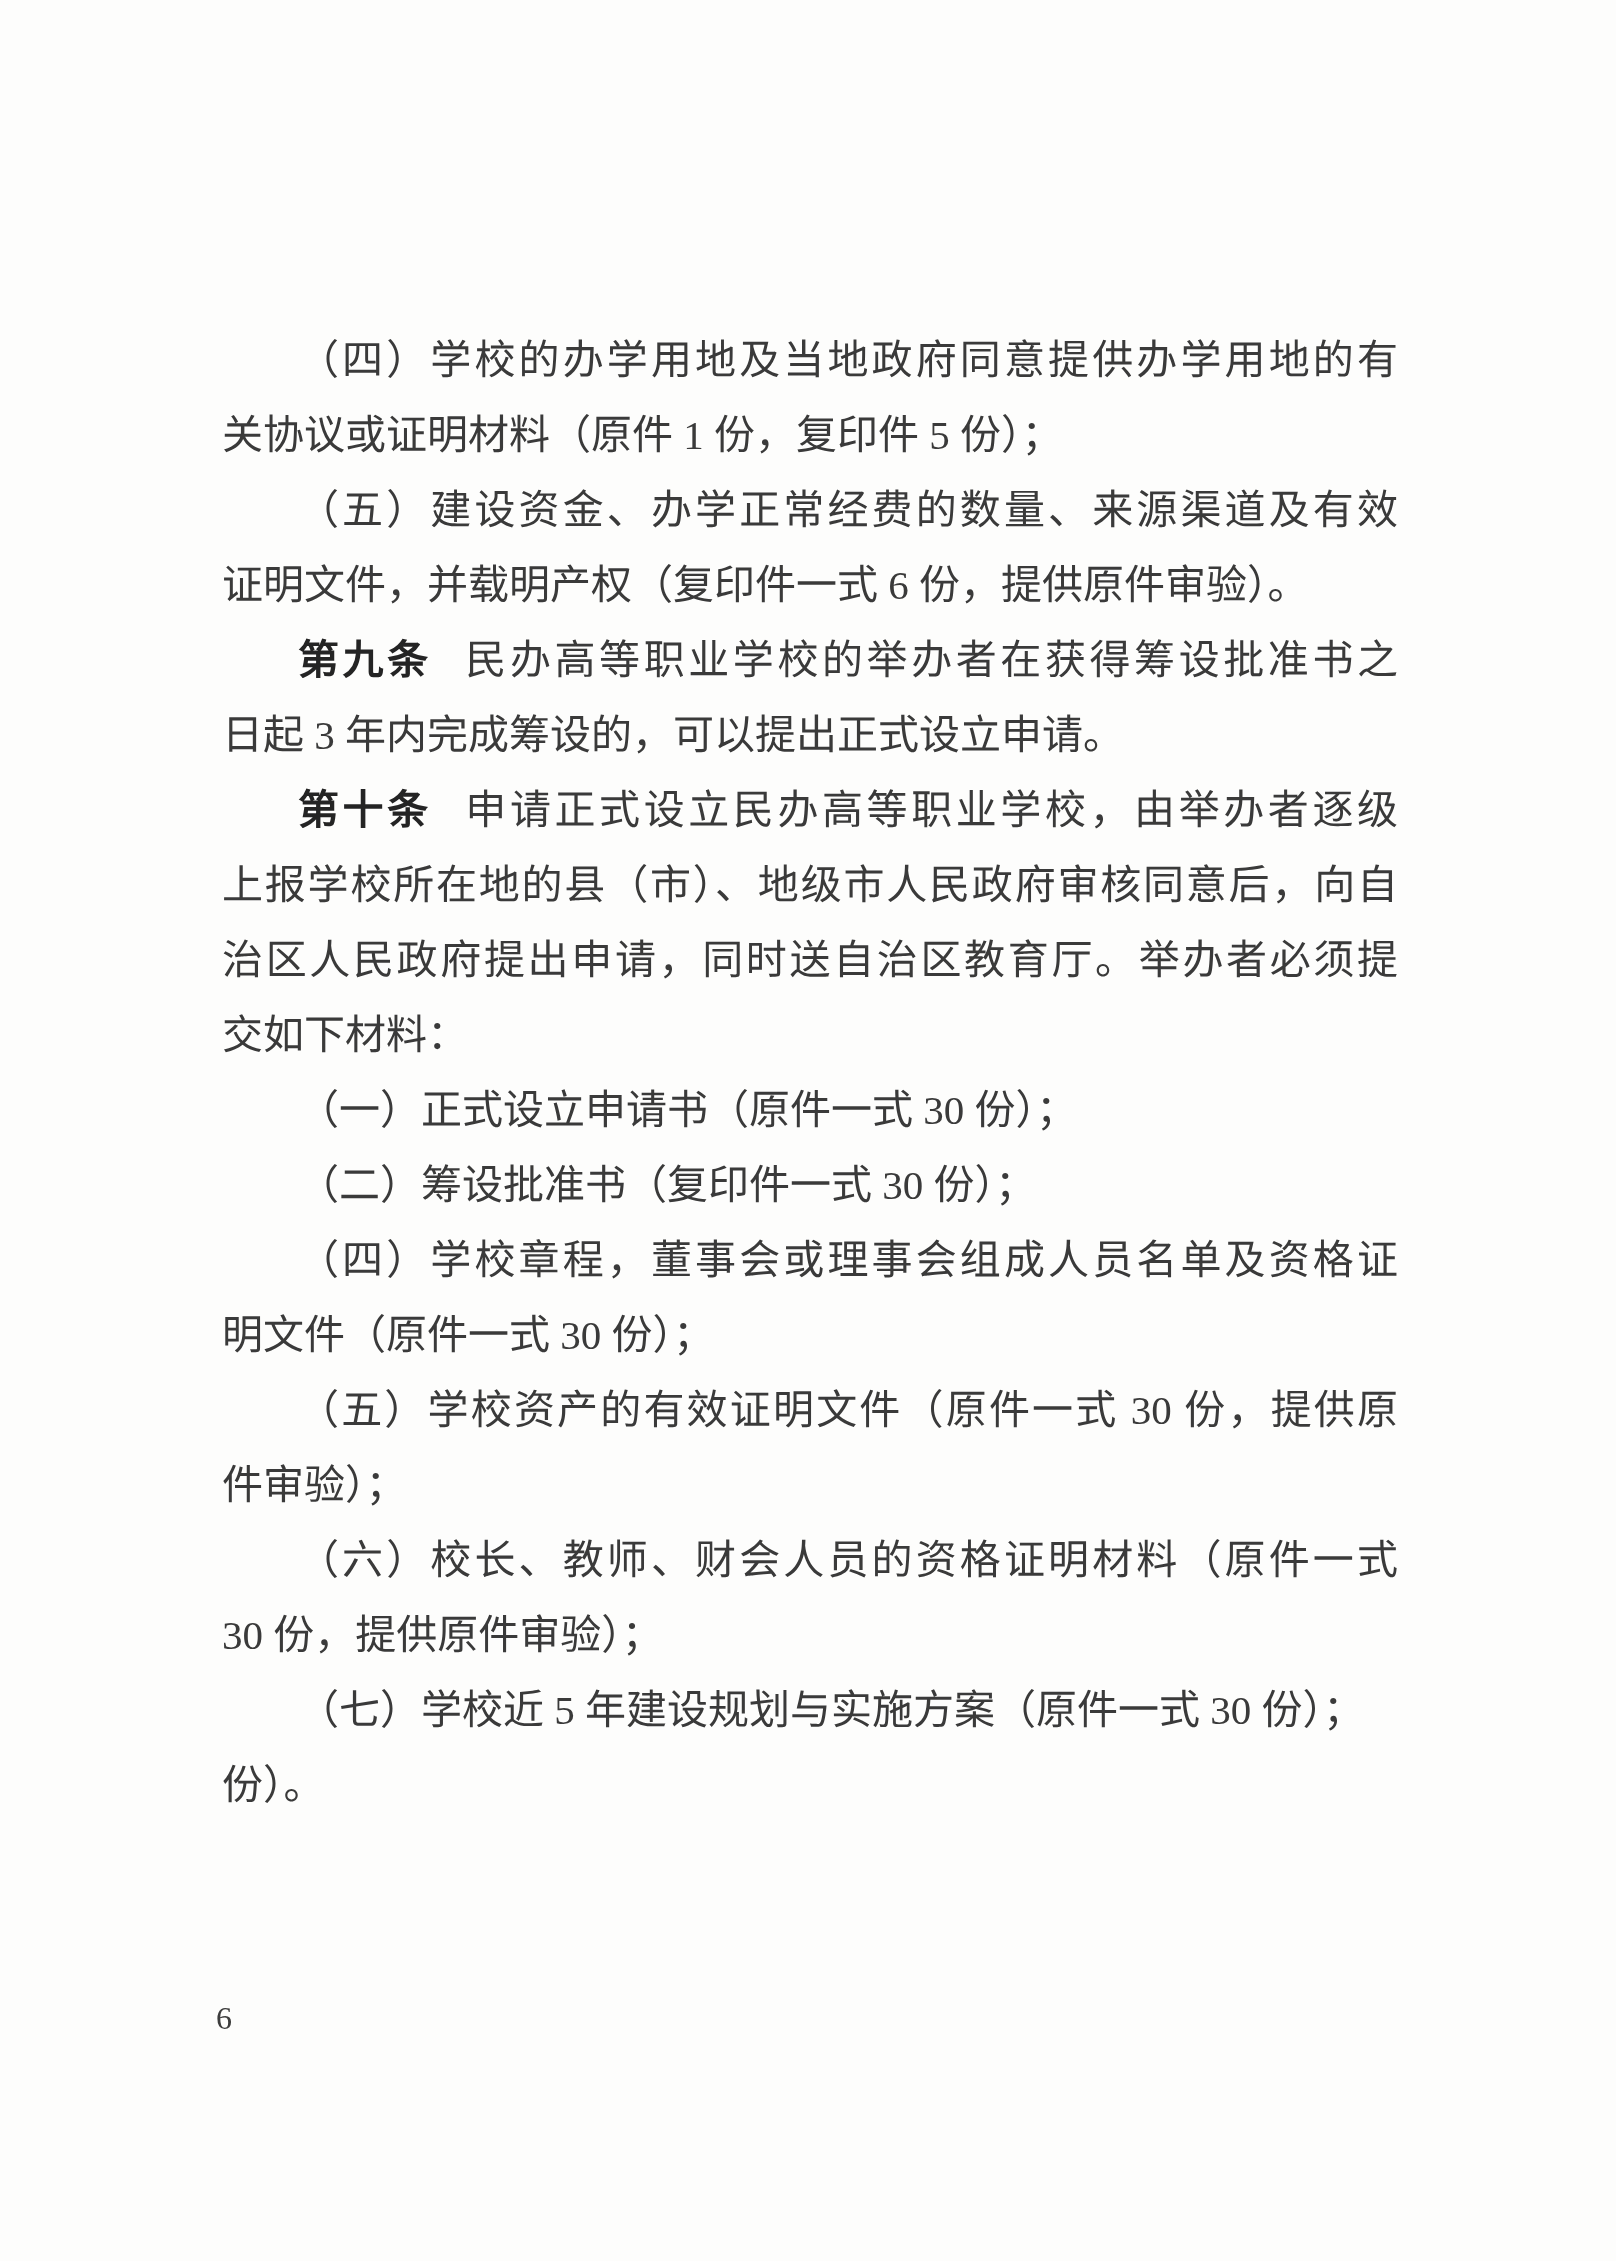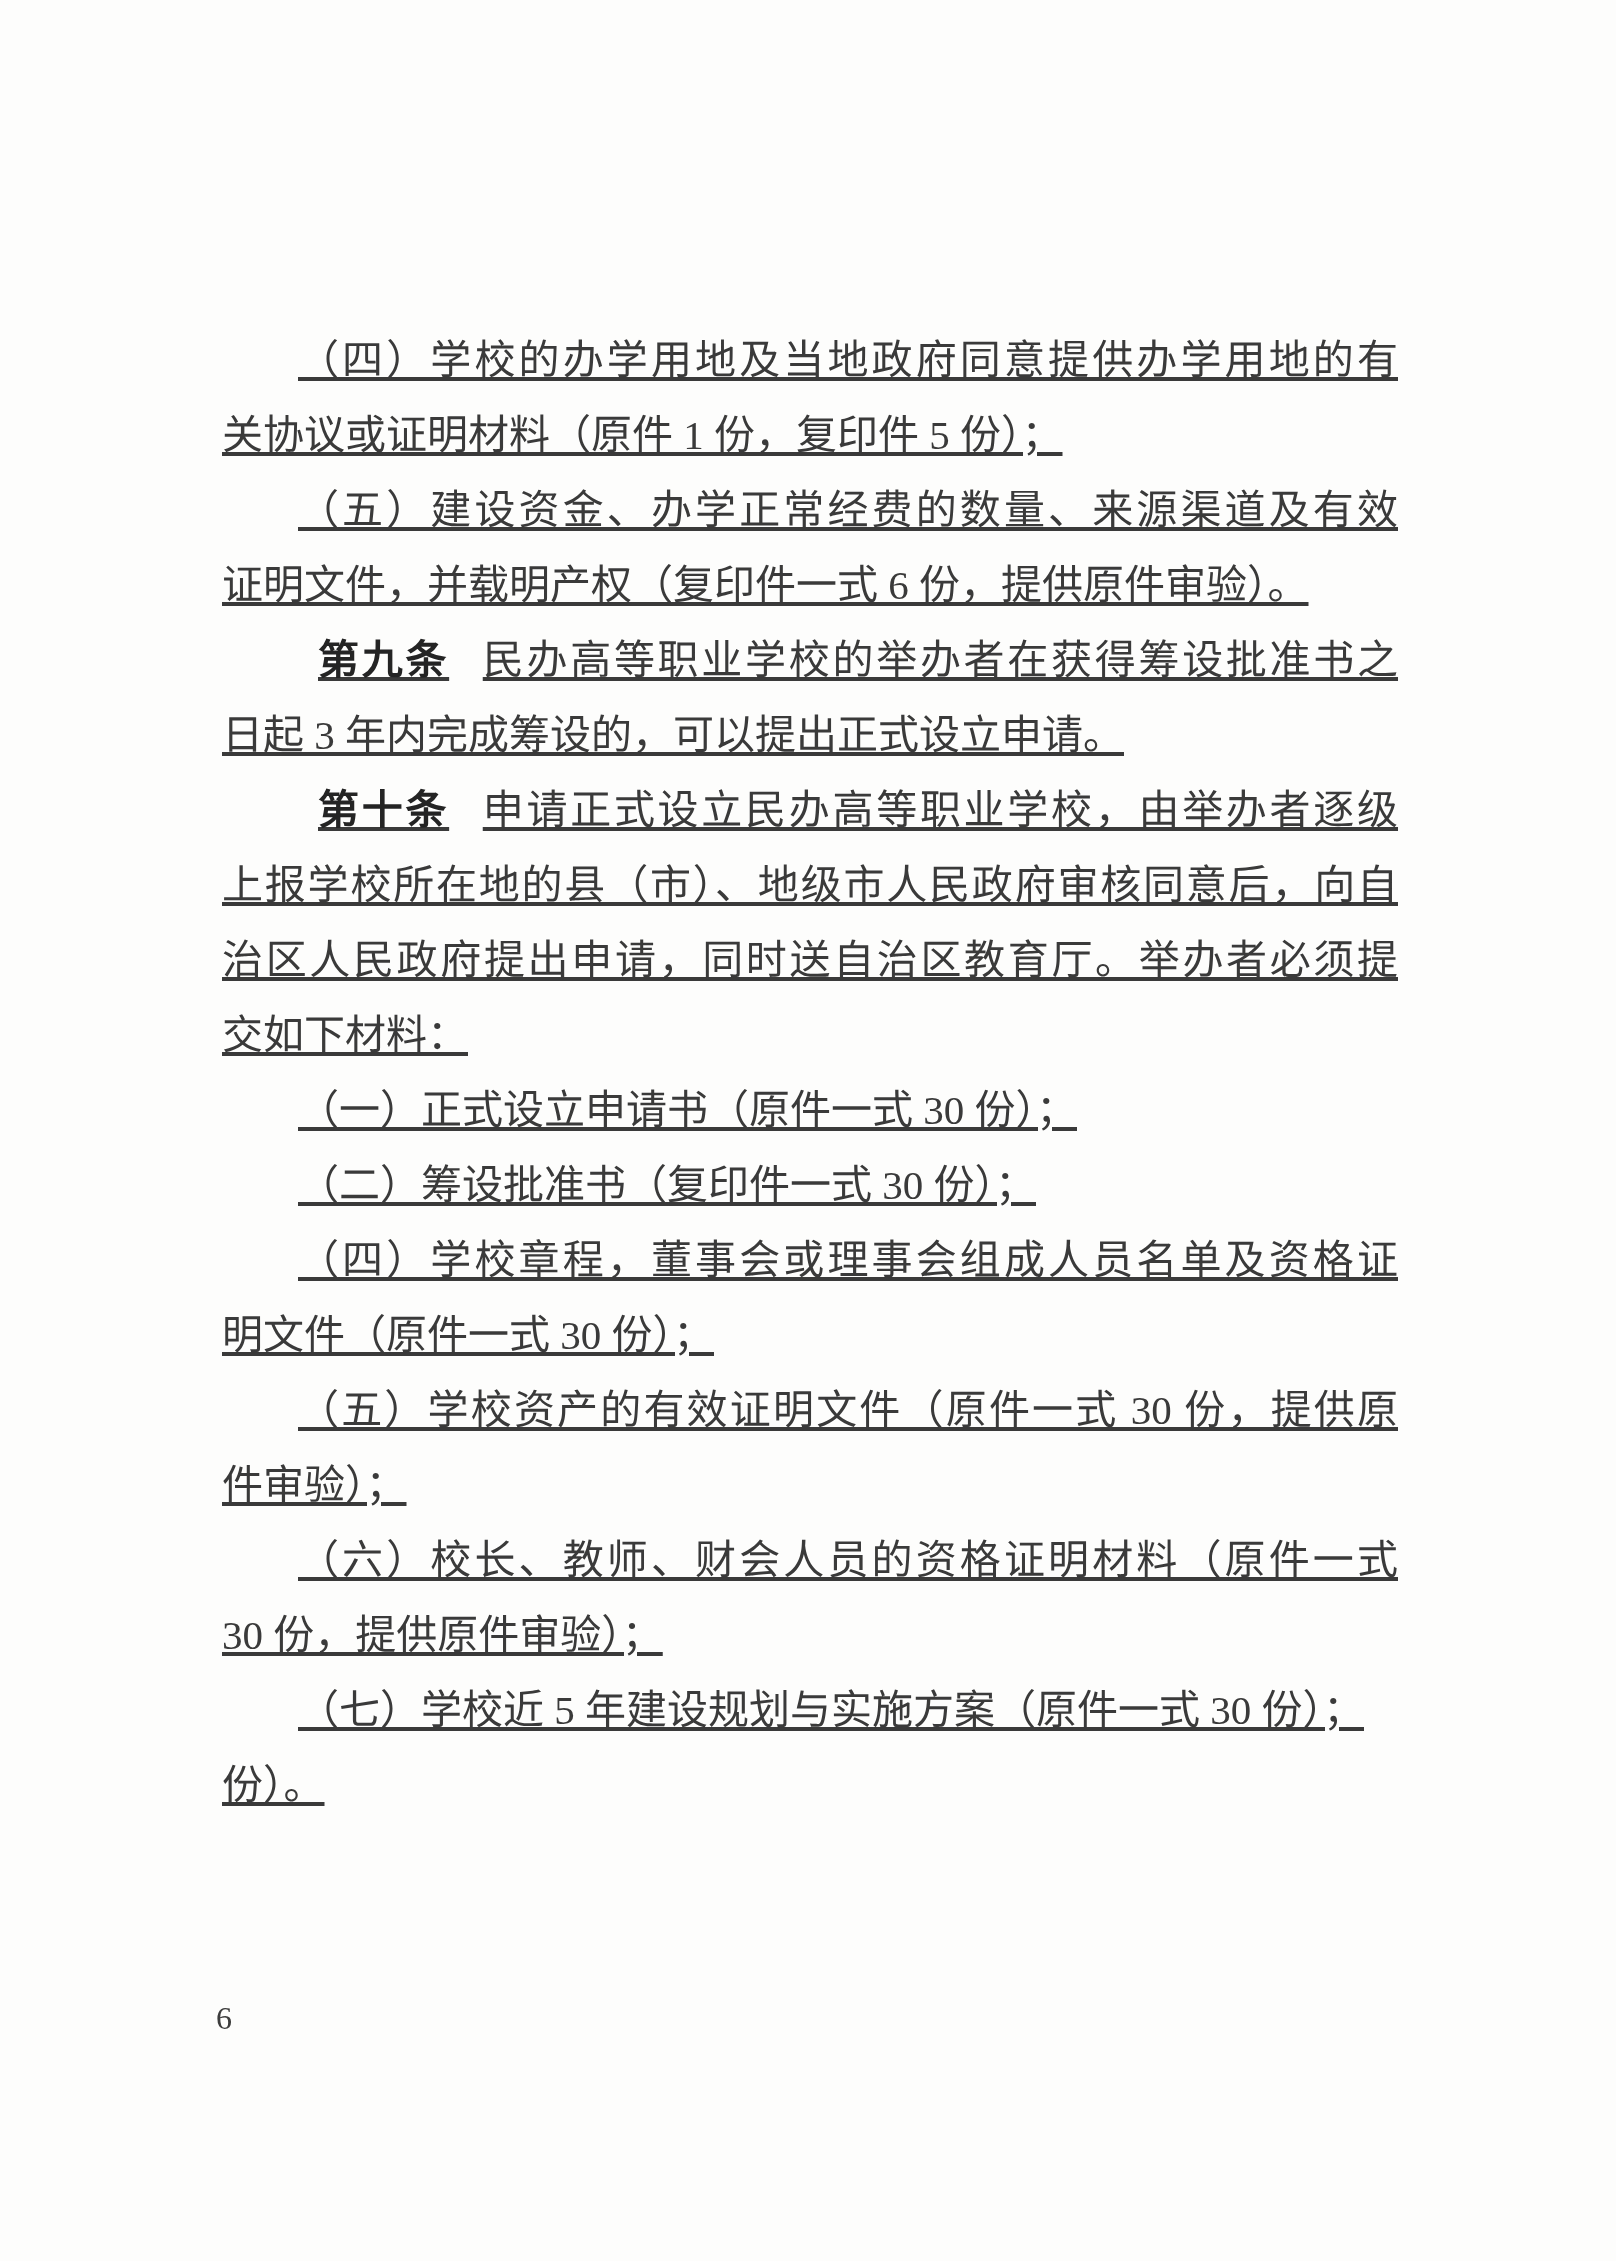--- a/index.html
+++ b/index.html
@@ -22,34 +22,32 @@
     width: 1176px;
     font-size: 41px;
     line-height: 75px;
     color: #3a3a3a;
     letter-spacing: 0;
   }
   .line {
     text-align: justify;
     text-align-last: justify;
     white-space: nowrap;
-    text-decoration: underline;
   }
   .line.last {
     text-align: center;
     text-align-last: left;
   }
   .line.first {
     text-indent: 76px;
   }
   .article-head {
     font-weight: bold;
     color: #242424;
     margin-right: 0.82em;
-    margin-left: 20px;
   }
   .page-number {
     position: absolute;
     left: 216px;
     top: 2000px;
     font-size: 32px;
     line-height: 36px;
     color: #3d3d3d;
     font-family: "Liberation Serif", "DejaVu Serif", serif;
   }

